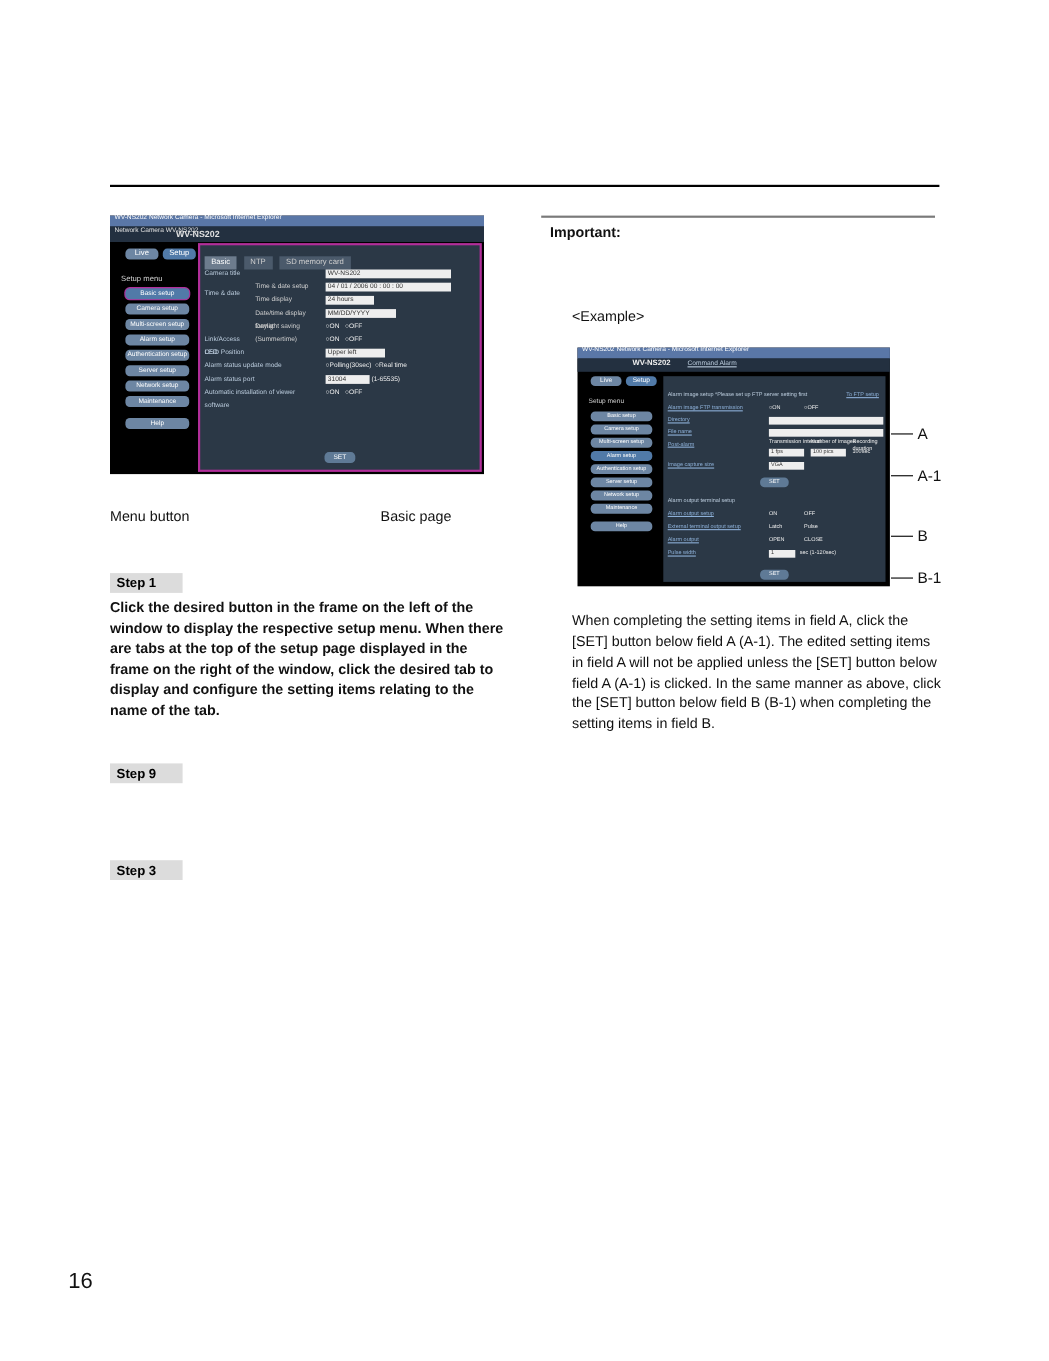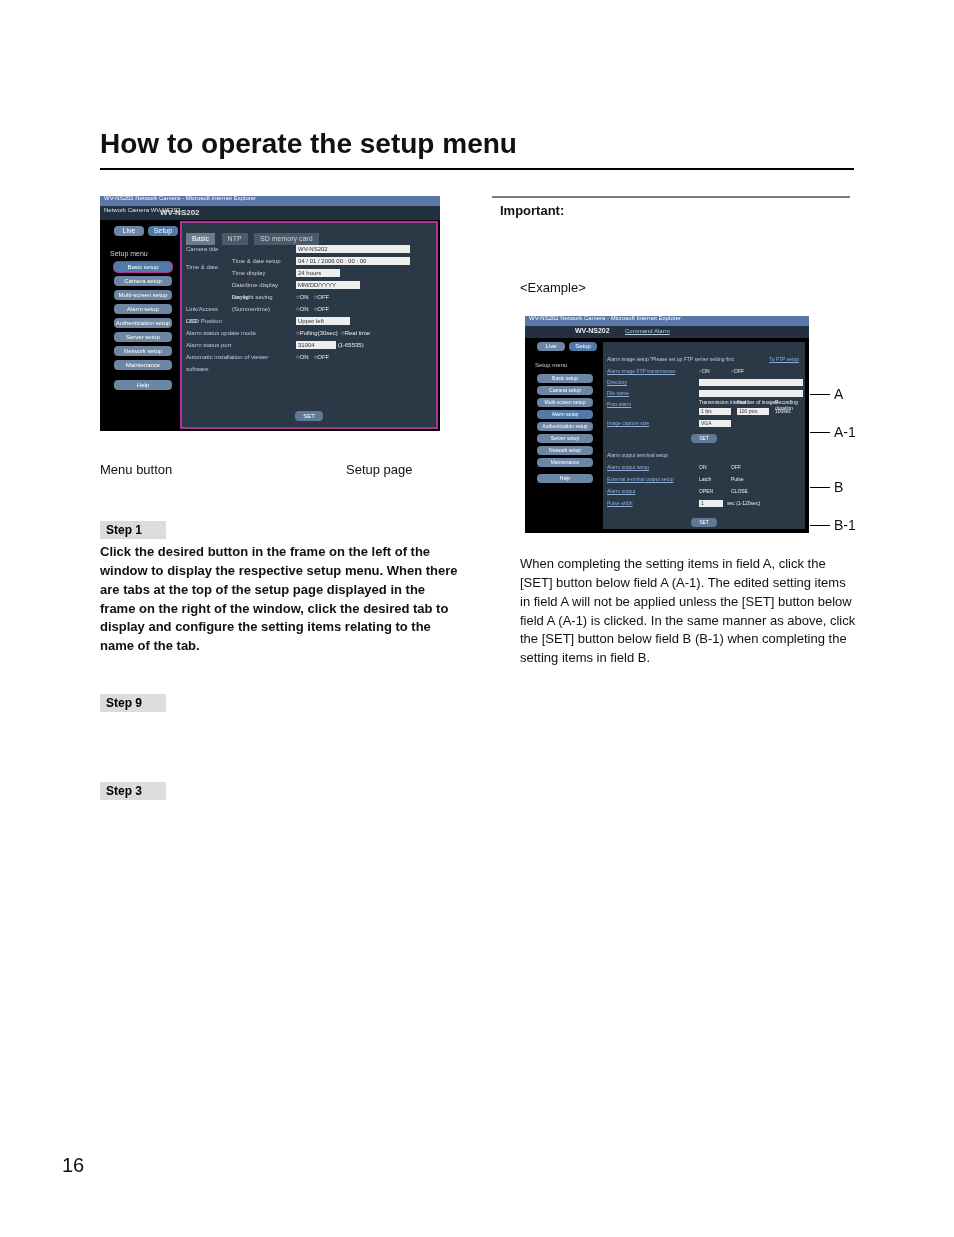--- a/index.html
+++ b/index.html
@@ -368,21 +368,20 @@
     left: 62px;
     bottom: 60px;
     font-size: 20px;
   }
 </style>
 </head>
 <body>
 
 <div class="page">
 
-  <div class="title">How to operate the setup menu</div>
   <div class="hr-title"></div>
 
   <div class="shot1">
     <div class="tb">
       <span class="tb-text">WV-NS202 Network Camera - Microsoft Internet Explorer</span>
     </div>
     <div class="header">
       <span class="camlabel">Network Camera
 WV-NS202</span>
       <span class="camtag">WV-NS202</span>
@@ -461,21 +460,21 @@
           <span class="rcol">
             <span>○<span>ON</span></span>&nbsp;&nbsp;
             <span>○<span>OFF</span></span>
           </span>
         </div>
       </div>
       <div class="set-btn">SET</div>
     </div>
   </div>
   <div class="shot1-lbl1">Menu button</div>
-  <div class="shot1-lbl2">Setup page</div>
+  <div class="shot1-lbl2">Basic page</div>
 
   <div class="step-box step1-box">Step 1</div>
   <div class="step-text step1-text">Click the desired button in the frame on the left of the window to display the respective setup menu.
 When there are tabs at the top of the setup page displayed in the frame on the right of the window, click the desired tab to display and configure the setting items relating to the name of the tab.</div>
 
   <div class="step-box step2-box">Step 9</div>
 
   <div class="step-box step3-box">Step 3</div>
 
   <div class="r-bar-hr"></div>

